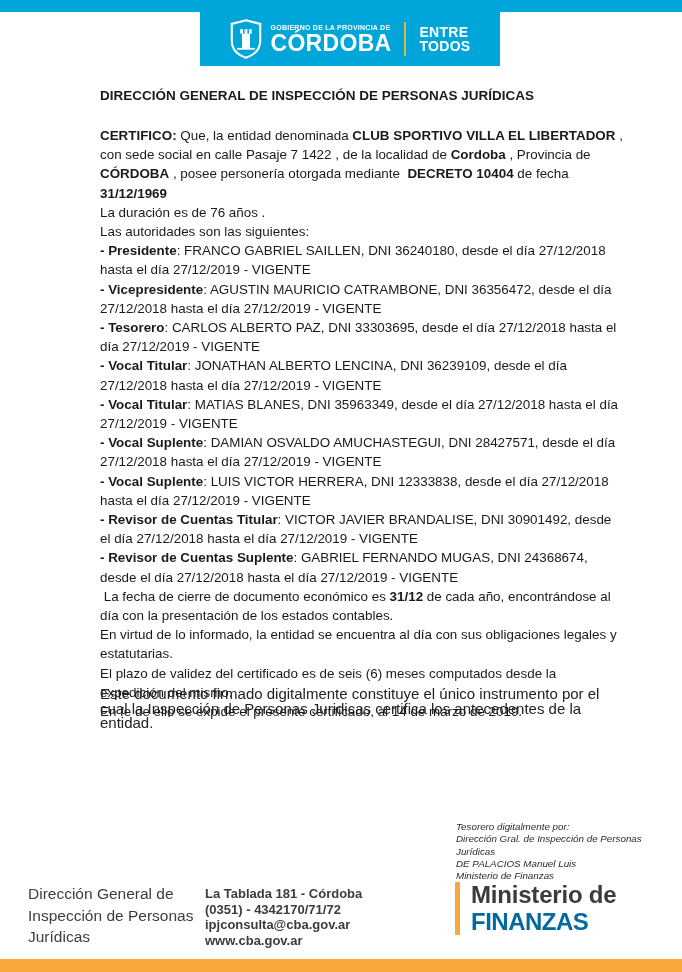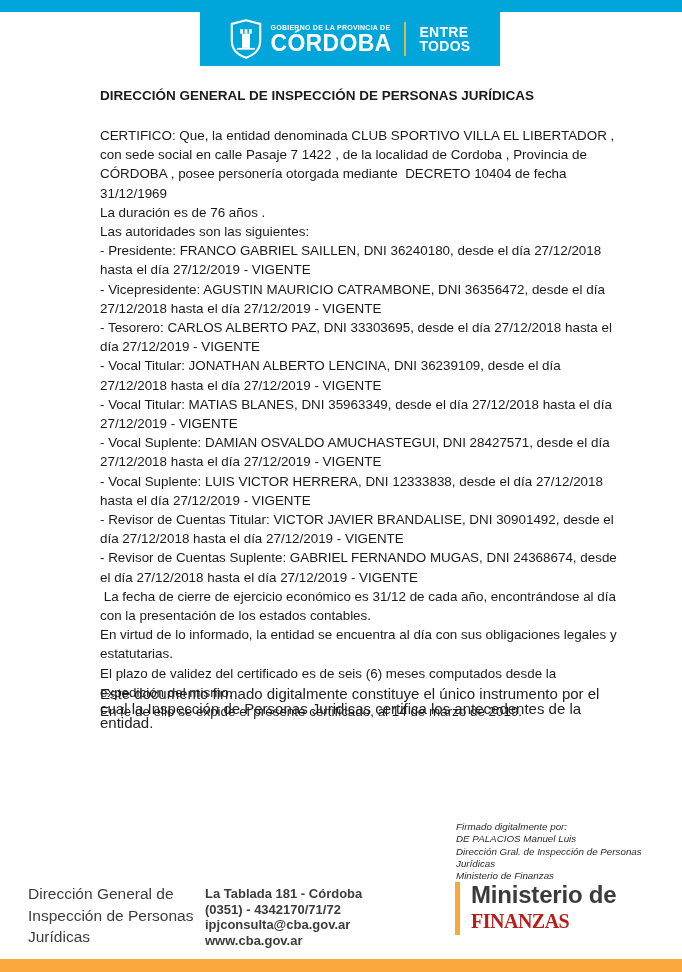--- a/index.html
+++ b/index.html
@@ -16,30 +16,30 @@
   .crest{display:flex;align-items:center;}
   .gob-col{display:flex;flex-direction:column;justify-content:center;}
   .gob-line{font-size:7px;font-weight:bold;letter-spacing:.25px;line-height:9px;}
   .cordoba{font-size:23px;font-weight:bold;line-height:23px;letter-spacing:.3px;}
   .logo-divider{width:2px;height:34px;background:#E0B73F;margin:0 4px;}
   .entre-col{font-weight:bold;font-size:14px;line-height:14.5px;letter-spacing:.3px;}
   
   .doc-title{position:absolute;top:88px;left:100px;width:523px;font-size:13.5px;font-weight:bold;}
   .body-text{position:absolute;top:126px;left:100px;width:523px;font-size:13.4px;line-height:19.2px;}
   .para{white-space:pre-wrap;}
-  .b{font-weight:normal;}
+  .b{font-weight:bold;}
   .fine-print{position:absolute;top:687px;left:100px;width:523px;font-size:15px;line-height:14.5px;color:#222;}
   .signature{position:absolute;top:821px;left:456px;font-size:9.8px;line-height:12.3px;font-style:italic;color:#2b2b2b;}
   
   .footer-org{position:absolute;top:883px;left:28px;width:190px;font-size:15.5px;line-height:21.5px;color:#3c3c3c;}
   .footer-contact{position:absolute;top:886px;left:205px;font-size:13px;line-height:15.5px;font-weight:bold;color:#3c3c3c;}
   .ministry{position:absolute;top:882px;left:455px;display:flex;gap:11px;align-items:flex-start;}
   .ministry-bar{width:5px;height:53px;background:#F9A93B;}
   .ministry-l1{font-size:24px;line-height:26px;color:#3b3b3b;font-weight:bold;letter-spacing:-.2px;}
-  .ministry-l2{font-size:20px;line-height:27px;color:#b91c1c;font-weight:bold;letter-spacing:-.5px;font-family:Liberation Serif, serif;}
+  .ministry-l2{font-size:24px;line-height:27px;color:#0369a1;font-weight:bold;letter-spacing:-.5px;}
   .bottom-strip{position:absolute;bottom:0;left:0;width:682px;height:13px;background:#F9A93B;}
 </style>
 </head>
 <body>
 
 <div class="page">
 
   <div class="top-strip"></div>
 
   <div class="logo-box">
@@ -77,33 +77,33 @@
         <div class="para"><span class="b">- Vicepresidente</span><span>: AGUSTIN MAURICIO CATRAMBONE, DNI 36356472, desde el día 27/12/2018 hasta el día 27/12/2019 - VIGENTE</span></div>
         <div class="para"><span class="b">- Tesorero</span><span>: CARLOS ALBERTO PAZ, DNI 33303695, desde el día 27/12/2018 hasta el día 27/12/2019 - VIGENTE</span></div>
         <div class="para"><span class="b">- Vocal Titular</span><span>: JONATHAN ALBERTO LENCINA, DNI 36239109, desde el día 27/12/2018 hasta el día 27/12/2019 - VIGENTE</span></div>
         <div class="para"><span class="b">- Vocal Titular</span><span>: MATIAS BLANES, DNI 35963349, desde el día 27/12/2018 hasta el día 27/12/2019 - VIGENTE</span></div>
         <div class="para"><span class="b">- Vocal Suplente</span><span>: DAMIAN OSVALDO AMUCHASTEGUI, DNI 28427571, desde el día 27/12/2018 hasta el día 27/12/2019 - VIGENTE</span></div>
         <div class="para"><span class="b">- Vocal Suplente</span><span>: LUIS VICTOR HERRERA, DNI 12333838, desde el día 27/12/2018 hasta el día 27/12/2019 - VIGENTE</span></div>
         <div class="para"><span class="b">- Revisor de Cuentas Titular</span><span>: VICTOR JAVIER BRANDALISE, DNI 30901492, desde el día 27/12/2018 hasta el día 27/12/2019 - VIGENTE</span></div>
         <div class="para"><span class="b">- Revisor de Cuentas Suplente</span><span>: GABRIEL FERNANDO MUGAS, DNI 24368674, desde el día 27/12/2018 hasta el día 27/12/2019 - VIGENTE</span></div>
       </div>
     <div>
-        <div class="para"><span> La fecha de cierre de ejercicio económico es </span><span class="b">31/12</span><span> de cada año, encontrándose al día con la presentación de los estados contables.</span></div>
+        <div class="para"><span> La fecha de cierre de documento económico es </span><span class="b">31/12</span><span> de cada año, encontrándose al día con la presentación de los estados contables.</span></div>
         <div class="para"><span>En virtud de lo informado, la entidad se encuentra al día con sus obligaciones legales y estatutarias.</span></div>
         <div class="para"><span>El plazo de validez del certificado es de seis (6) meses computados desde la expedición del mismo.</span></div>
         <div class="para"><span>En fe de ello se expide el presente certificado, al 14 de marzo de 2019.</span></div>
       </div>
   </div>
 
   <div class="fine-print">Este documento firmado digitalmente constituye el único instrumento por el cual la Inspección de Personas Juridicas certifica los antecedentes de la entidad.</div>
 
   <div class="signature">
-      <div>Firmado digitalmente por:</div>
+      <div>Tesorero digitalmente por:</div>
+      <div>Dirección Gral. de Inspección de Personas Jurídicas</div>
       <div>DE PALACIOS Manuel Luis</div>
-      <div>Dirección Gral. de Inspección de Personas Jurídicas</div>
       <div>Ministerio de Finanzas</div>
     </div>
 
   <div class="footer-org">Dirección General de Inspección de Personas Jurídicas</div>
 
   <div class="footer-contact">
       <div>La Tablada 181 -  Córdoba</div>
       <div>(0351) - 4342170/71/72</div>
       <div>ipjconsulta@cba.gov.ar</div>
       <div>www.cba.gov.ar</div>

